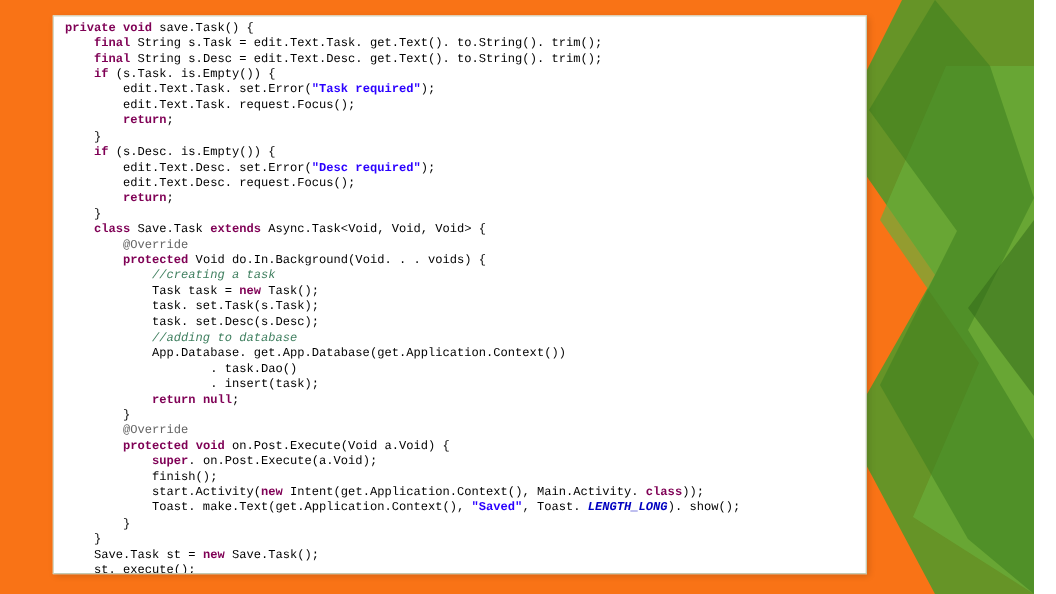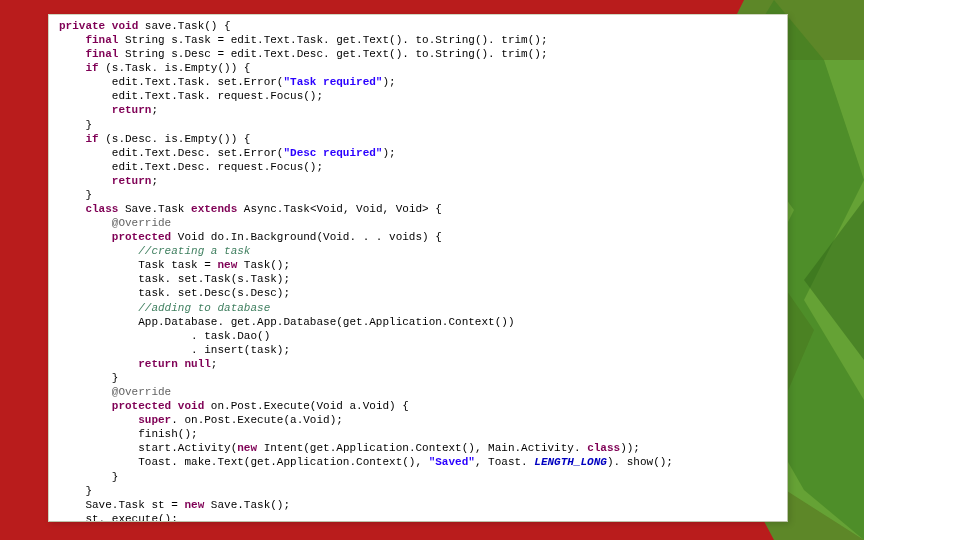--- a/index.html
+++ b/index.html
@@ -6,23 +6,23 @@
     margin: 0;
     padding: 0;
     width: 960px;
     height: 540px;
     overflow: hidden;
     background: #ffffff;
     font-family: sans-serif;
   }
   .slide {
     position: relative;
-    width: 864px;
+    width: 940px;
     height: 540px;
-    background: #b91c1c;
+    background: #f97316;
   }
   .bg-deco {
     position: absolute;
     right: 0;
     top: 0;
     width: 260px;
     height: 540px;
     z-index: 0;
     pointer-events: none;
   }

